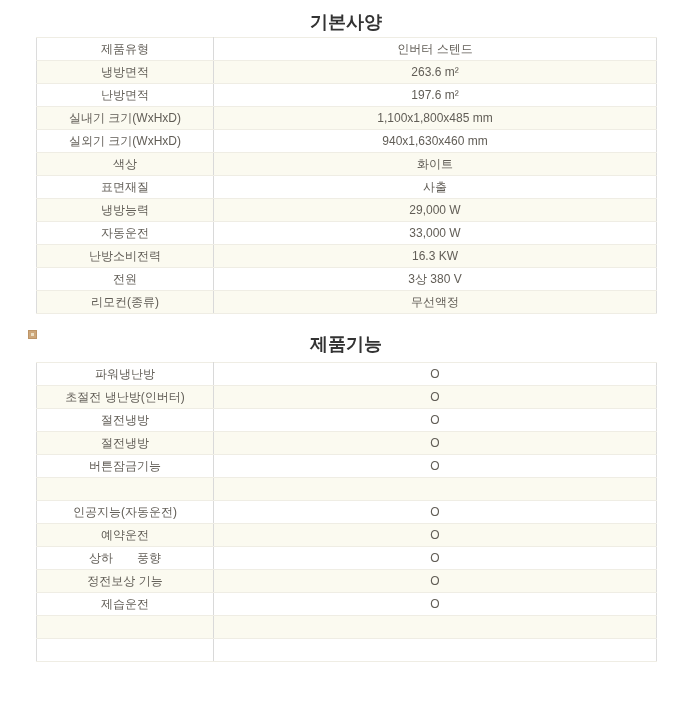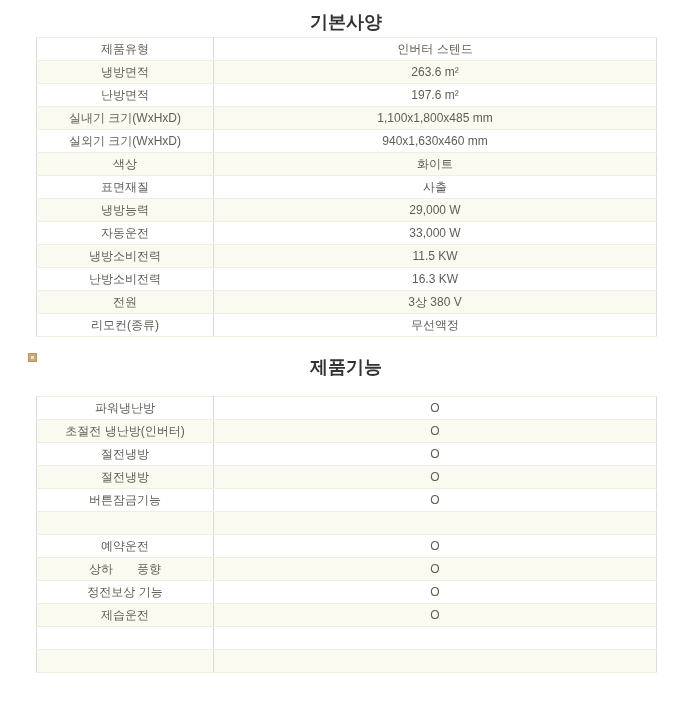--- a/index.html
+++ b/index.html
@@ -18,21 +18,21 @@
   .section { position: relative; }
   .section-title {
     margin: 0 0 7px 0;
     text-align: center;
     font-size: 18px;
     font-weight: bold;
     color: #333333;
     line-height: 16px;
   }
   .section--features { margin-top: 22px; }
-  .section--features .section-title { margin-bottom: 21px; text-align: center; }
+  .section--features .section-title { margin-bottom: 10px; text-align: center; }
   table.spec {
     width: 620px;
     border-collapse: collapse;
     table-layout: fixed;
     border: 1px solid #dcdcdc;
   }
   table.spec td {
     height: 22px;
     padding: 0 4px;
     font-size: 12px;
@@ -109,24 +109,20 @@
         </tr>
         <tr>
           <td class="label">냉방능력</td>
           <td class="value">29,000 W</td>
         </tr>
         <tr>
           <td class="label">자동운전</td>
           <td class="value">33,000 W</td>
         </tr>
         <tr>
-          <td class="label">냉방소비전력</td>
-          <td class="value">11.5 KW</td>
-        </tr>
-        <tr>
           <td class="label">난방소비전력</td>
           <td class="value">16.3 KW</td>
         </tr>
         <tr>
           <td class="label">전원</td>
           <td class="value">3상 380 V</td>
         </tr>
         <tr>
           <td class="label">리모컨(종류)</td>
           <td class="value">무선액정</td>
@@ -162,20 +158,24 @@
         </tr>
         <tr>
           <td class="label">버튼잠금기능</td>
           <td class="value">O</td>
         </tr>
         <tr>
           <td class="label"></td>
           <td class="value"></td>
         </tr>
         <tr>
+          <td class="label">인공지능(자동운전)</td>
+          <td class="value">O</td>
+        </tr>
+        <tr>
           <td class="label">예약운전</td>
           <td class="value">O</td>
         </tr>
         <tr>
           <td class="label">상하　　풍향</td>
           <td class="value">O</td>
         </tr>
         <tr>
           <td class="label">정전보상 기능</td>
           <td class="value">O</td>

